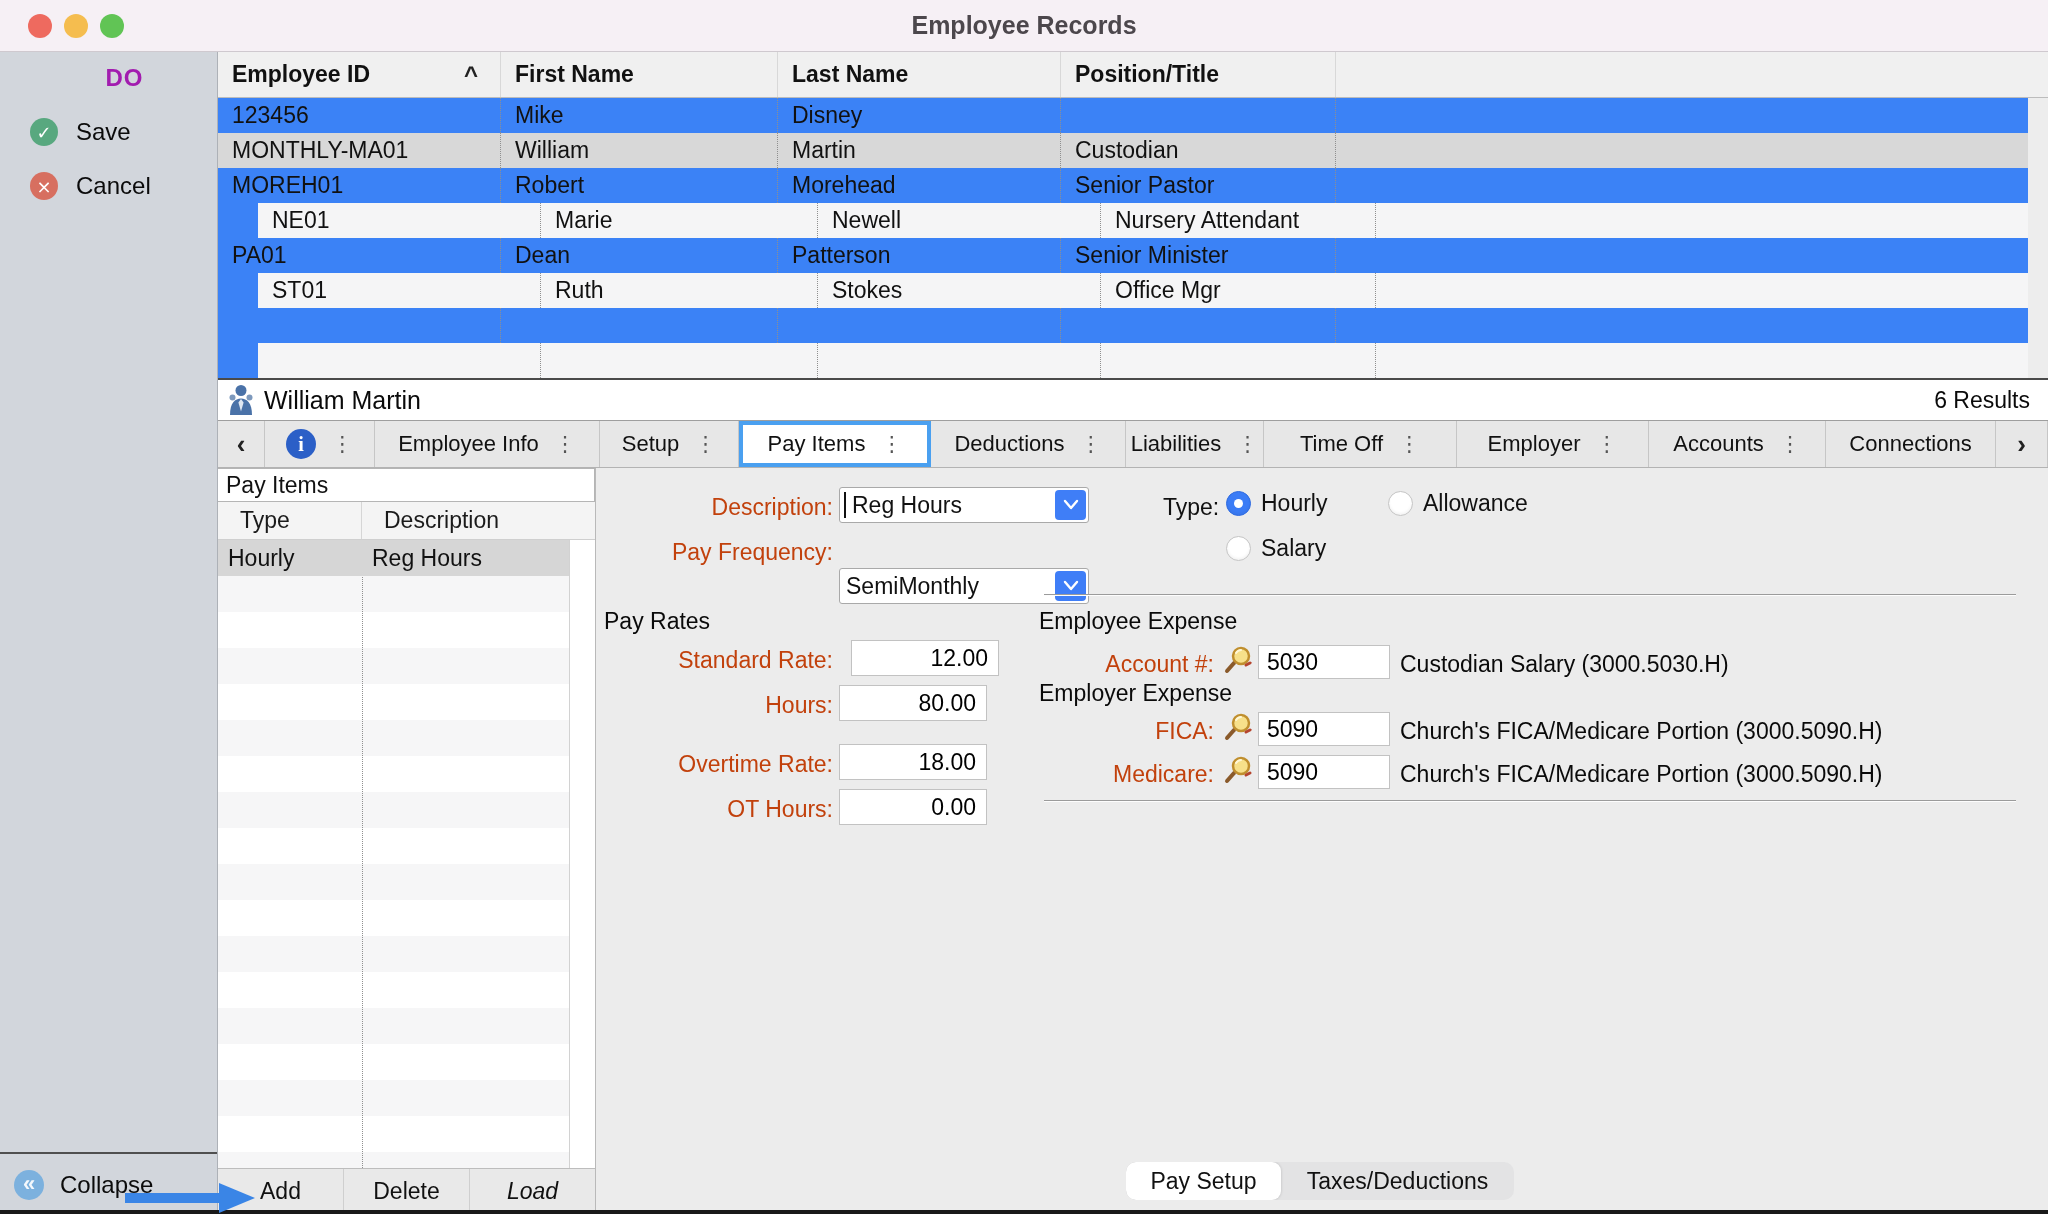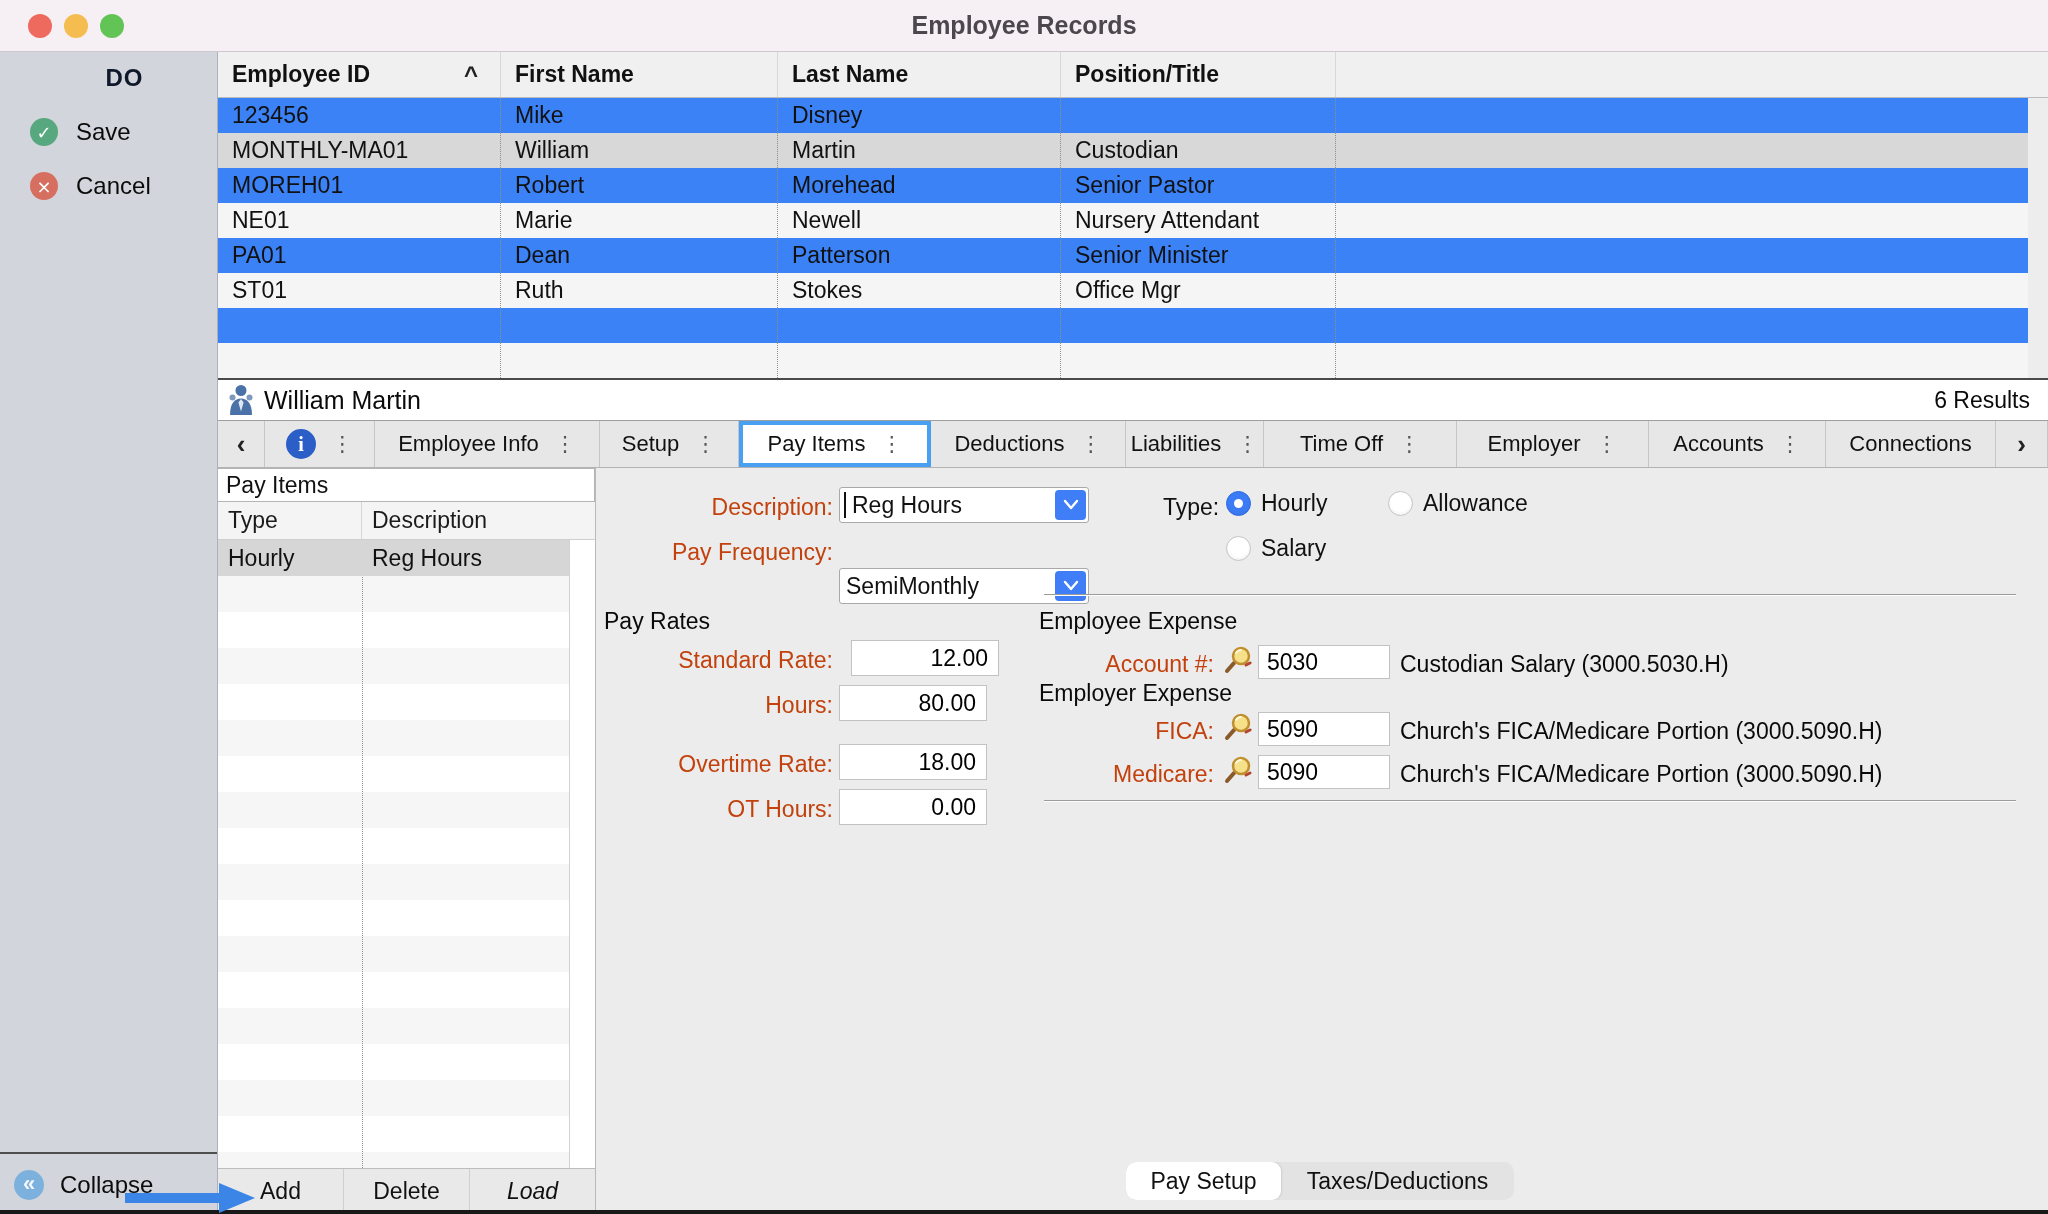--- a/index.html
+++ b/index.html
@@ -11,41 +11,41 @@
   .traffic { position:absolute; left:28px; top:14px; display:flex; gap:12px; }
   .light { width:24px; height:24px; border-radius:50%; display:inline-block; }
   .light.red { background:#ee6a5f; }
   .light.yellow { background:#f5bd4f; }
   .light.green { background:#61c455; }
   .wtitle { width:100%; text-align:center; font-weight:bold; font-size:25px; color:#4c474c; }
 
   
   .main { display:flex; height:1162px; }
   .sidebar { width:218px; background:#d2d6dc; border-right:1px solid #adb1b7; display:flex; flex-direction:column; flex-shrink:0; }
-  .do-header { text-align:center; margin-top:12px; font-weight:bold; font-size:24px; color:#0f172a; letter-spacing:1px;padding-left:32px; }
+  .do-header { text-align:center; margin-top:12px; font-weight:bold; font-size:24px; color:#a21caf; letter-spacing:1px;padding-left:32px; }
   .side-btn { display:flex; align-items:center; gap:18px; padding-left:30px; margin-top:26px; cursor:default; }
   .circle-ic { width:28px; height:28px; border-radius:50%; color:#fff; display:flex; align-items:center; justify-content:center; font-size:18px; font-family:"DejaVu Sans",sans-serif; }
   .circle-ic.green { background:#58a87f; }
   .circle-ic.red { background:#d76f60; }
   .side-label { font-size:24px; color:#0b0b0b; }
   .side-spacer { flex:1; }
   .collapse-block { border-top:2px solid #4f4f4f; padding:16px 0 14px 14px; }
   .collapse-row { display:flex; align-items:center; gap:16px; }
   .collapse-ic { width:30px; height:30px; border-radius:50%; background:#7cb1de; color:#f4f8fc; display:flex; align-items:center; justify-content:center; font-size:22px; font-weight:bold; padding-bottom:2px; }
 
   .content { flex:1; display:flex; flex-direction:column; background:#ececec; }
 
   
   .emp-table { height:326px; background:#3b82f6; position:relative; }
   .t-row { display:grid; grid-template-columns:283px 277px 283px 275px 1fr; height:35px; }
   .t-head { height:46px; background:#f0f0f0; border-bottom:1px solid #bcbcbc; }
   .t-head .t-cell { font-weight:bold; font-size:23px; border-right:1px solid #d8d8d8; display:flex; align-items:center; padding:0 14px; }
   .t-cell { font-size:23px; display:flex; align-items:center; padding:0 14px; border-right:1px dotted #8f8f8f; overflow:hidden; white-space:nowrap; }
   .t-cell:last-child, .t-head .t-cell:last-child { border-right:none; }
-  .t-row.stripe { background:#f5f5f6; }
+  .t-row.stripe { background:#f5f5f6;margin-left:40px; }
   .t-row.selected { background:#d8d8d8; }
   .sort-caret { margin-left:auto; font-weight:bold; font-size:24px; color:#222; padding-right:8px; }
   .t-gutter { position:absolute; right:0; top:46px; bottom:0; width:20px; background:#ededed; }
 
   
   .record-bar { height:42px; background:#fff; border-top:2px solid #4a4a4a; display:flex; align-items:center; padding:0 18px 0 8px; }
   .person-ic { margin:0 10px 0 2px; display:flex; }
   .record-name { font-size:25px; color:#0a0a0a; }
   .results { margin-left:auto; font-size:23px; color:#0a0a0a; }
 
@@ -55,21 +55,21 @@
   .tab .dots { color:#555; font-size:21px; font-family:"DejaVu Sans",sans-serif; }
   .tab.nav { font-size:26px; font-weight:bold; color:#222; }
   .tab.selected { background:#fff; border:4px solid #4aa0f0; }
   .info-ic { width:30px; height:30px; border-radius:50%; background:#2b5fc7; color:#fff; font-weight:bold; font-size:20px; font-family:"Liberation Serif","DejaVu Serif",serif; display:flex; align-items:center; justify-content:center; }
 
   
   .work { flex:1; display:flex; min-height:0; }
   .list-panel { width:378px; background:#fff; display:flex; flex-direction:column; border-right:1px solid #b9b9b9; flex-shrink:0; }
   .list-title { height:34px; background:#fff; border:1px solid #b5b5b5; border-left:none; font-size:23px; display:flex; align-items:center; padding-left:8px; }
   .list-head { height:38px; background:#f4f4f4; border-bottom:1px solid #cfcfcf; display:flex; font-size:23px; color:#1b1b1b; }
-  .list-head .lh-cell { display:flex; align-items:center; padding-left:10px; }
+  .list-head .lh-cell { display:flex; align-items:center; padding-left:22px; }
   .list-head .lh-cell:first-child { width:144px; border-right:1px solid #d6d6d6; }
   .list-body { flex:1; position:relative;
     background:repeating-linear-gradient(to bottom,#ffffff 0 36px,#f6f6f7 36px 72px); }
   .list-row-sel { height:36px; background:#d6d6d6; display:flex; font-size:23px; position:relative; z-index:2; width:352px; }
   .list-row-sel .lr-cell { display:flex; align-items:center; padding-left:10px; }
   .list-row-sel .lr-cell:first-child { width:144px; }
   .col-dotted { position:absolute; top:0; bottom:0; left:144px; border-left:1px dotted #8f8f8f; z-index:1; }
   .scroll-track { position:absolute; top:0; bottom:0; right:0; width:26px; background:#fff; border-left:1px solid #d2d2d2; z-index:3; }
   .list-buttons { height:46px; background:#e9e9e9; border-top:1px solid #bdbdbd; display:flex; }
   .lbtn { flex:1; display:flex; align-items:center; justify-content:center; font-size:23px; border-right:1px solid #cfcfcf; cursor:default; }

